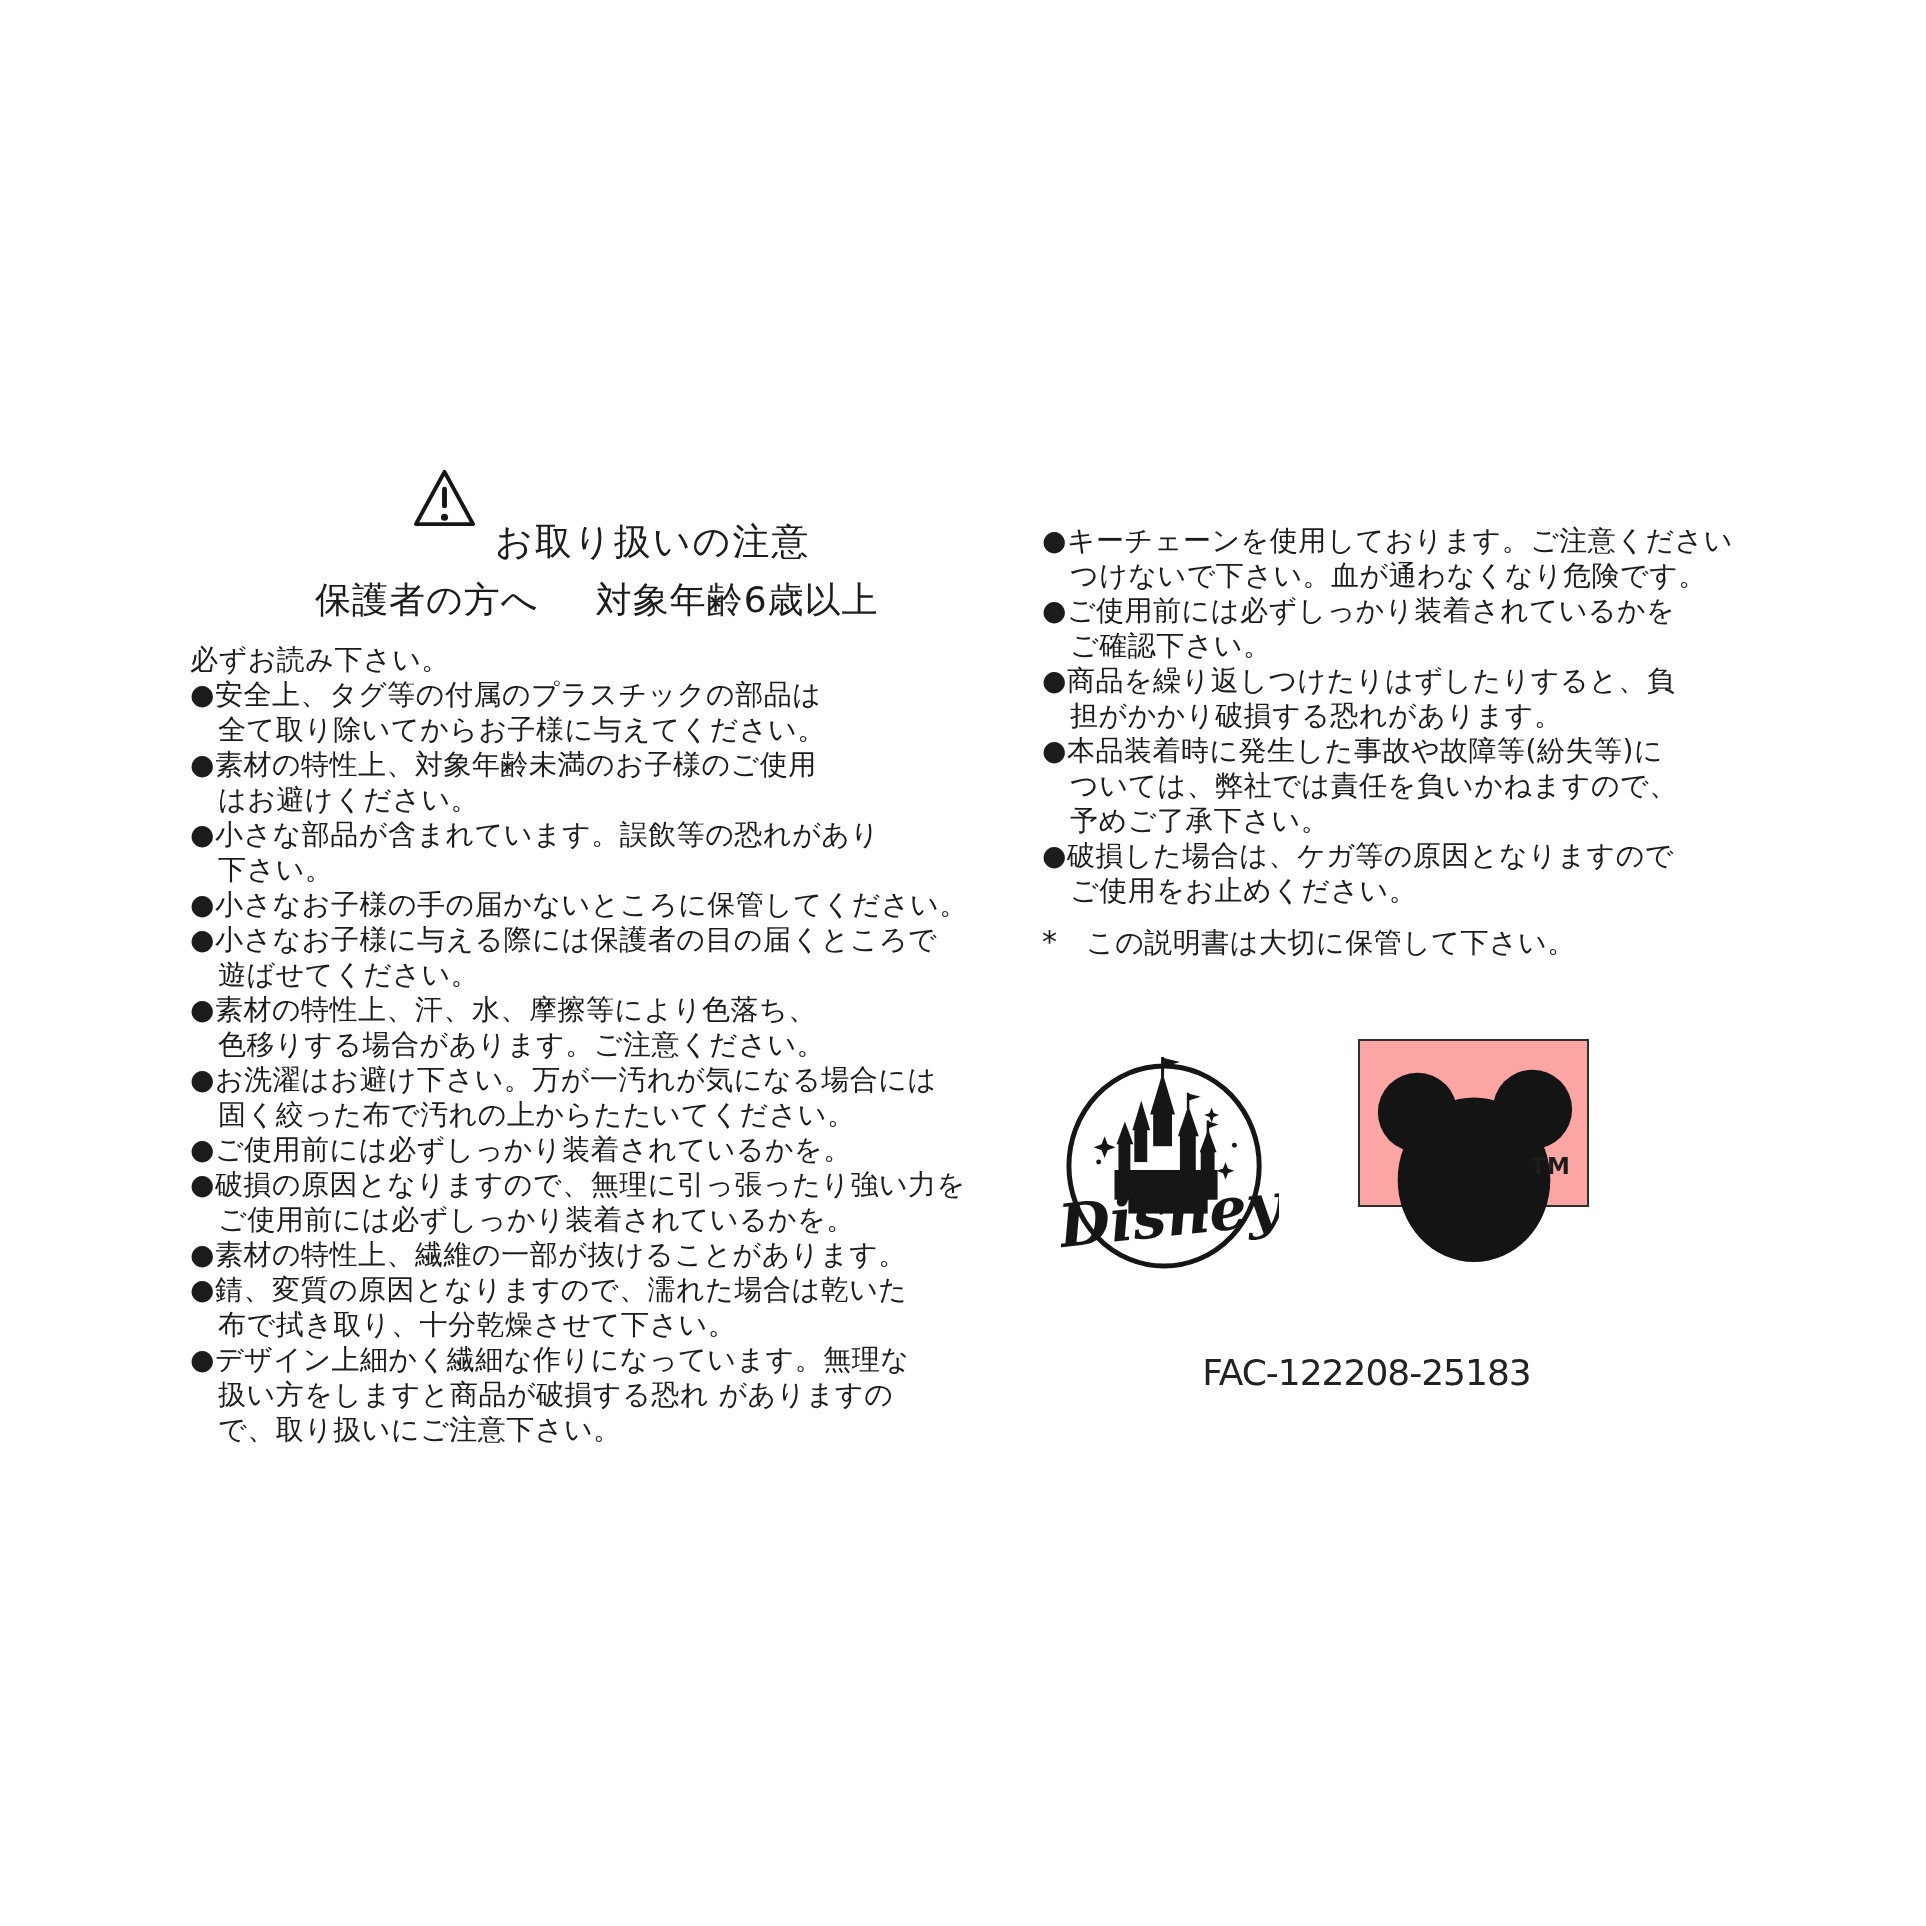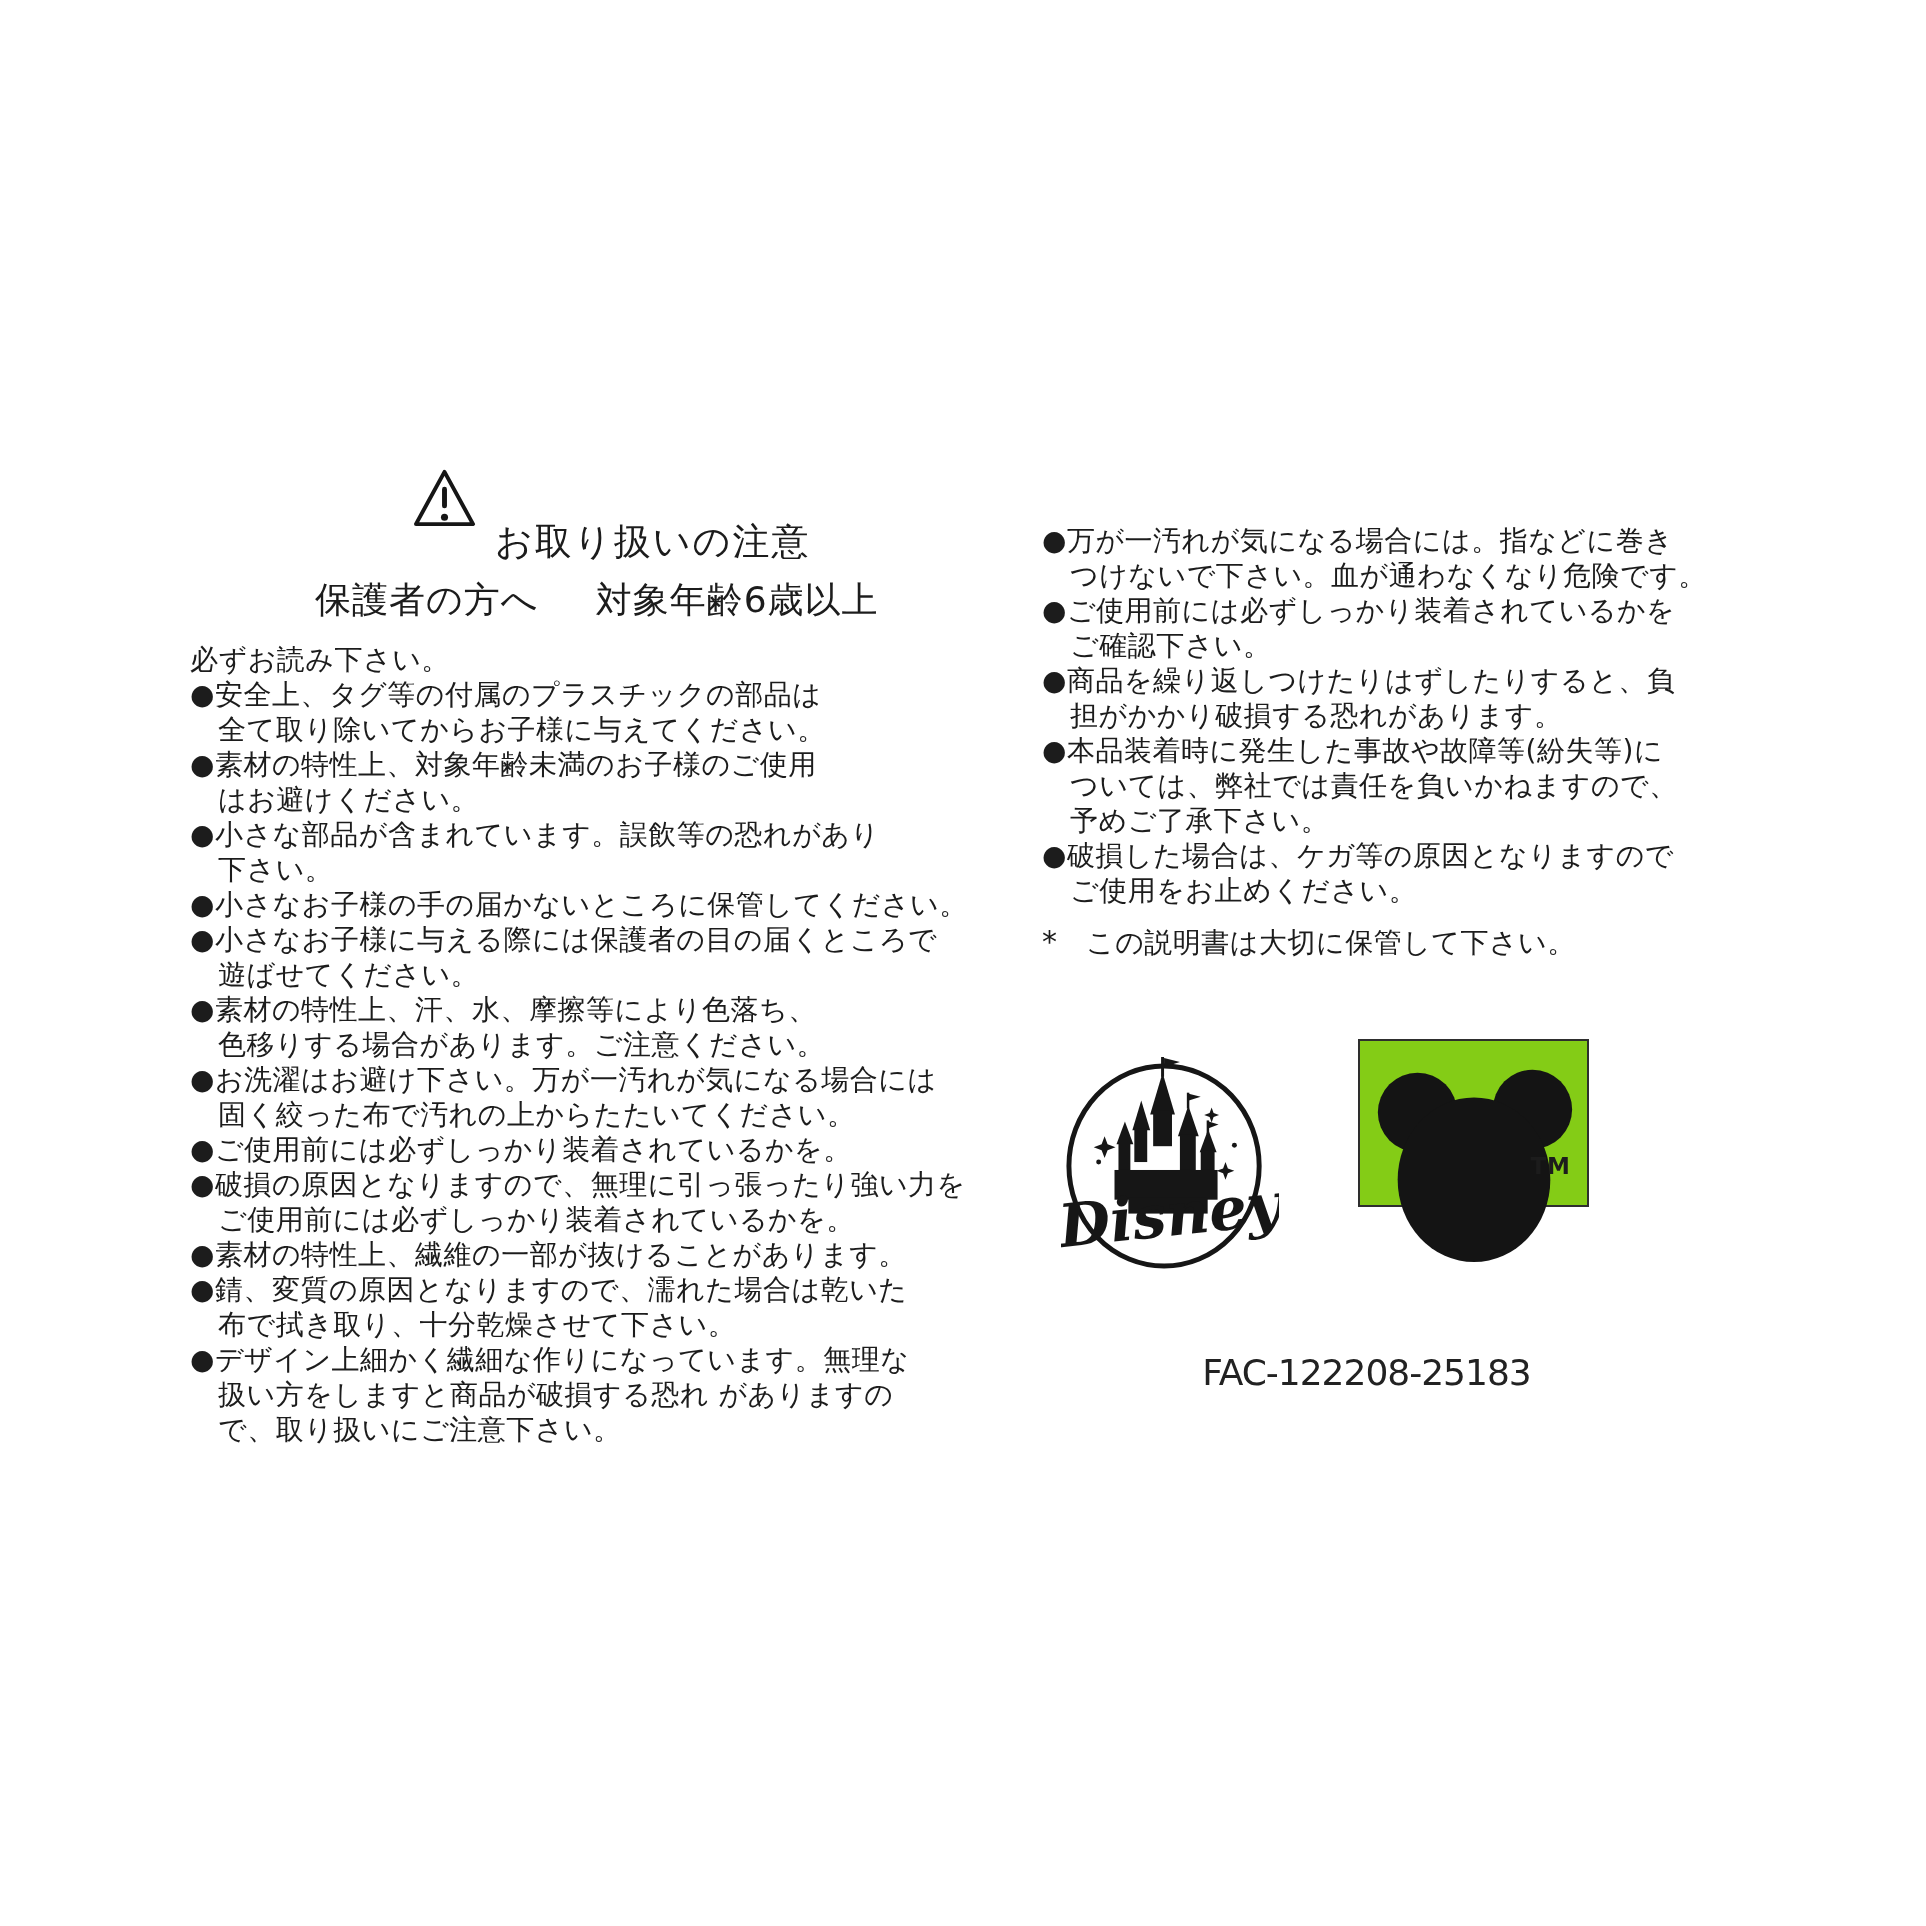--- a/index.html
+++ b/index.html
@@ -17,21 +17,21 @@
   .col-left{left:190px;top:642px;width:752px;}
   .col-right{left:1042px;top:523px;width:693px;}
   .line{height:35px;line-height:35px;font-size:28px;letter-spacing:0.5px;white-space:nowrap;}
   .cont{padding-left:28px;}
   .note-line{margin-top:16px;}
   .note-line .ast{display:inline-block;width:44px;font-size:30px;}
   
   .disney-logo{position:absolute;left:1061px;top:1051px;width:218px;height:233px;}
   .mickey-box{
     position:absolute;left:1358px;top:1039px;width:231px;height:168px;
-    border:2.5px solid #2e2e2e;box-sizing:border-box;background:#84cc16;
+    border:2.5px solid #2e2e2e;box-sizing:border-box;background:#fca5a5;
   }
   .mickey-box svg{position:absolute;left:0;top:0;}
   .tm{position:absolute;right:16px;bottom:26px;font-size:23px;font-weight:600;letter-spacing:1px;}
   
   .fac{
     position:absolute;left:1119px;top:1352px;width:495px;text-align:center;
     font-size:36px;color:#222;letter-spacing:-1px;white-space:nowrap;
   }
 </style>
 </head>
@@ -71,21 +71,21 @@
     <div class="line cont">ご使用前には必ずしっかり装着されているかを。</div>
     <div class="line">●素材の特性上、繊維の一部が抜けることがあります。</div>
     <div class="line">●錆、変質の原因となりますので、濡れた場合は乾いた</div>
     <div class="line cont">布で拭き取り、十分乾燥させて下さい。</div>
     <div class="line">●デザイン上細かく繊細な作りになっています。無理な</div>
     <div class="line cont">扱い方をしますと商品が破損する恐れ がありますの</div>
     <div class="line cont">で、取り扱いにご注意下さい。</div>
   </div>
 
   <div class="col col-right">
-    <div class="line">●万が一汚れが気になる場合には。指などに巻き</div>
+    <div class="line">●キーチェーンを使用しております。ご注意ください</div>
     <div class="line cont">つけないで下さい。血が通わなくなり危険です。</div>
     <div class="line">●ご使用前には必ずしっかり装着されているかを</div>
     <div class="line cont">ご確認下さい。</div>
     <div class="line">●商品を繰り返しつけたりはずしたりすると、負</div>
     <div class="line cont">担がかかり破損する恐れがあります。</div>
     <div class="line">●本品装着時に発生した事故や故障等(紛失等)に</div>
     <div class="line cont">ついては、弊社では責任を負いかねますので、</div>
     <div class="line cont">予めご了承下さい。</div>
     <div class="line">●破損した場合は、ケガ等の原因となりますので</div>
     <div class="line cont">ご使用をお止めください。</div>

